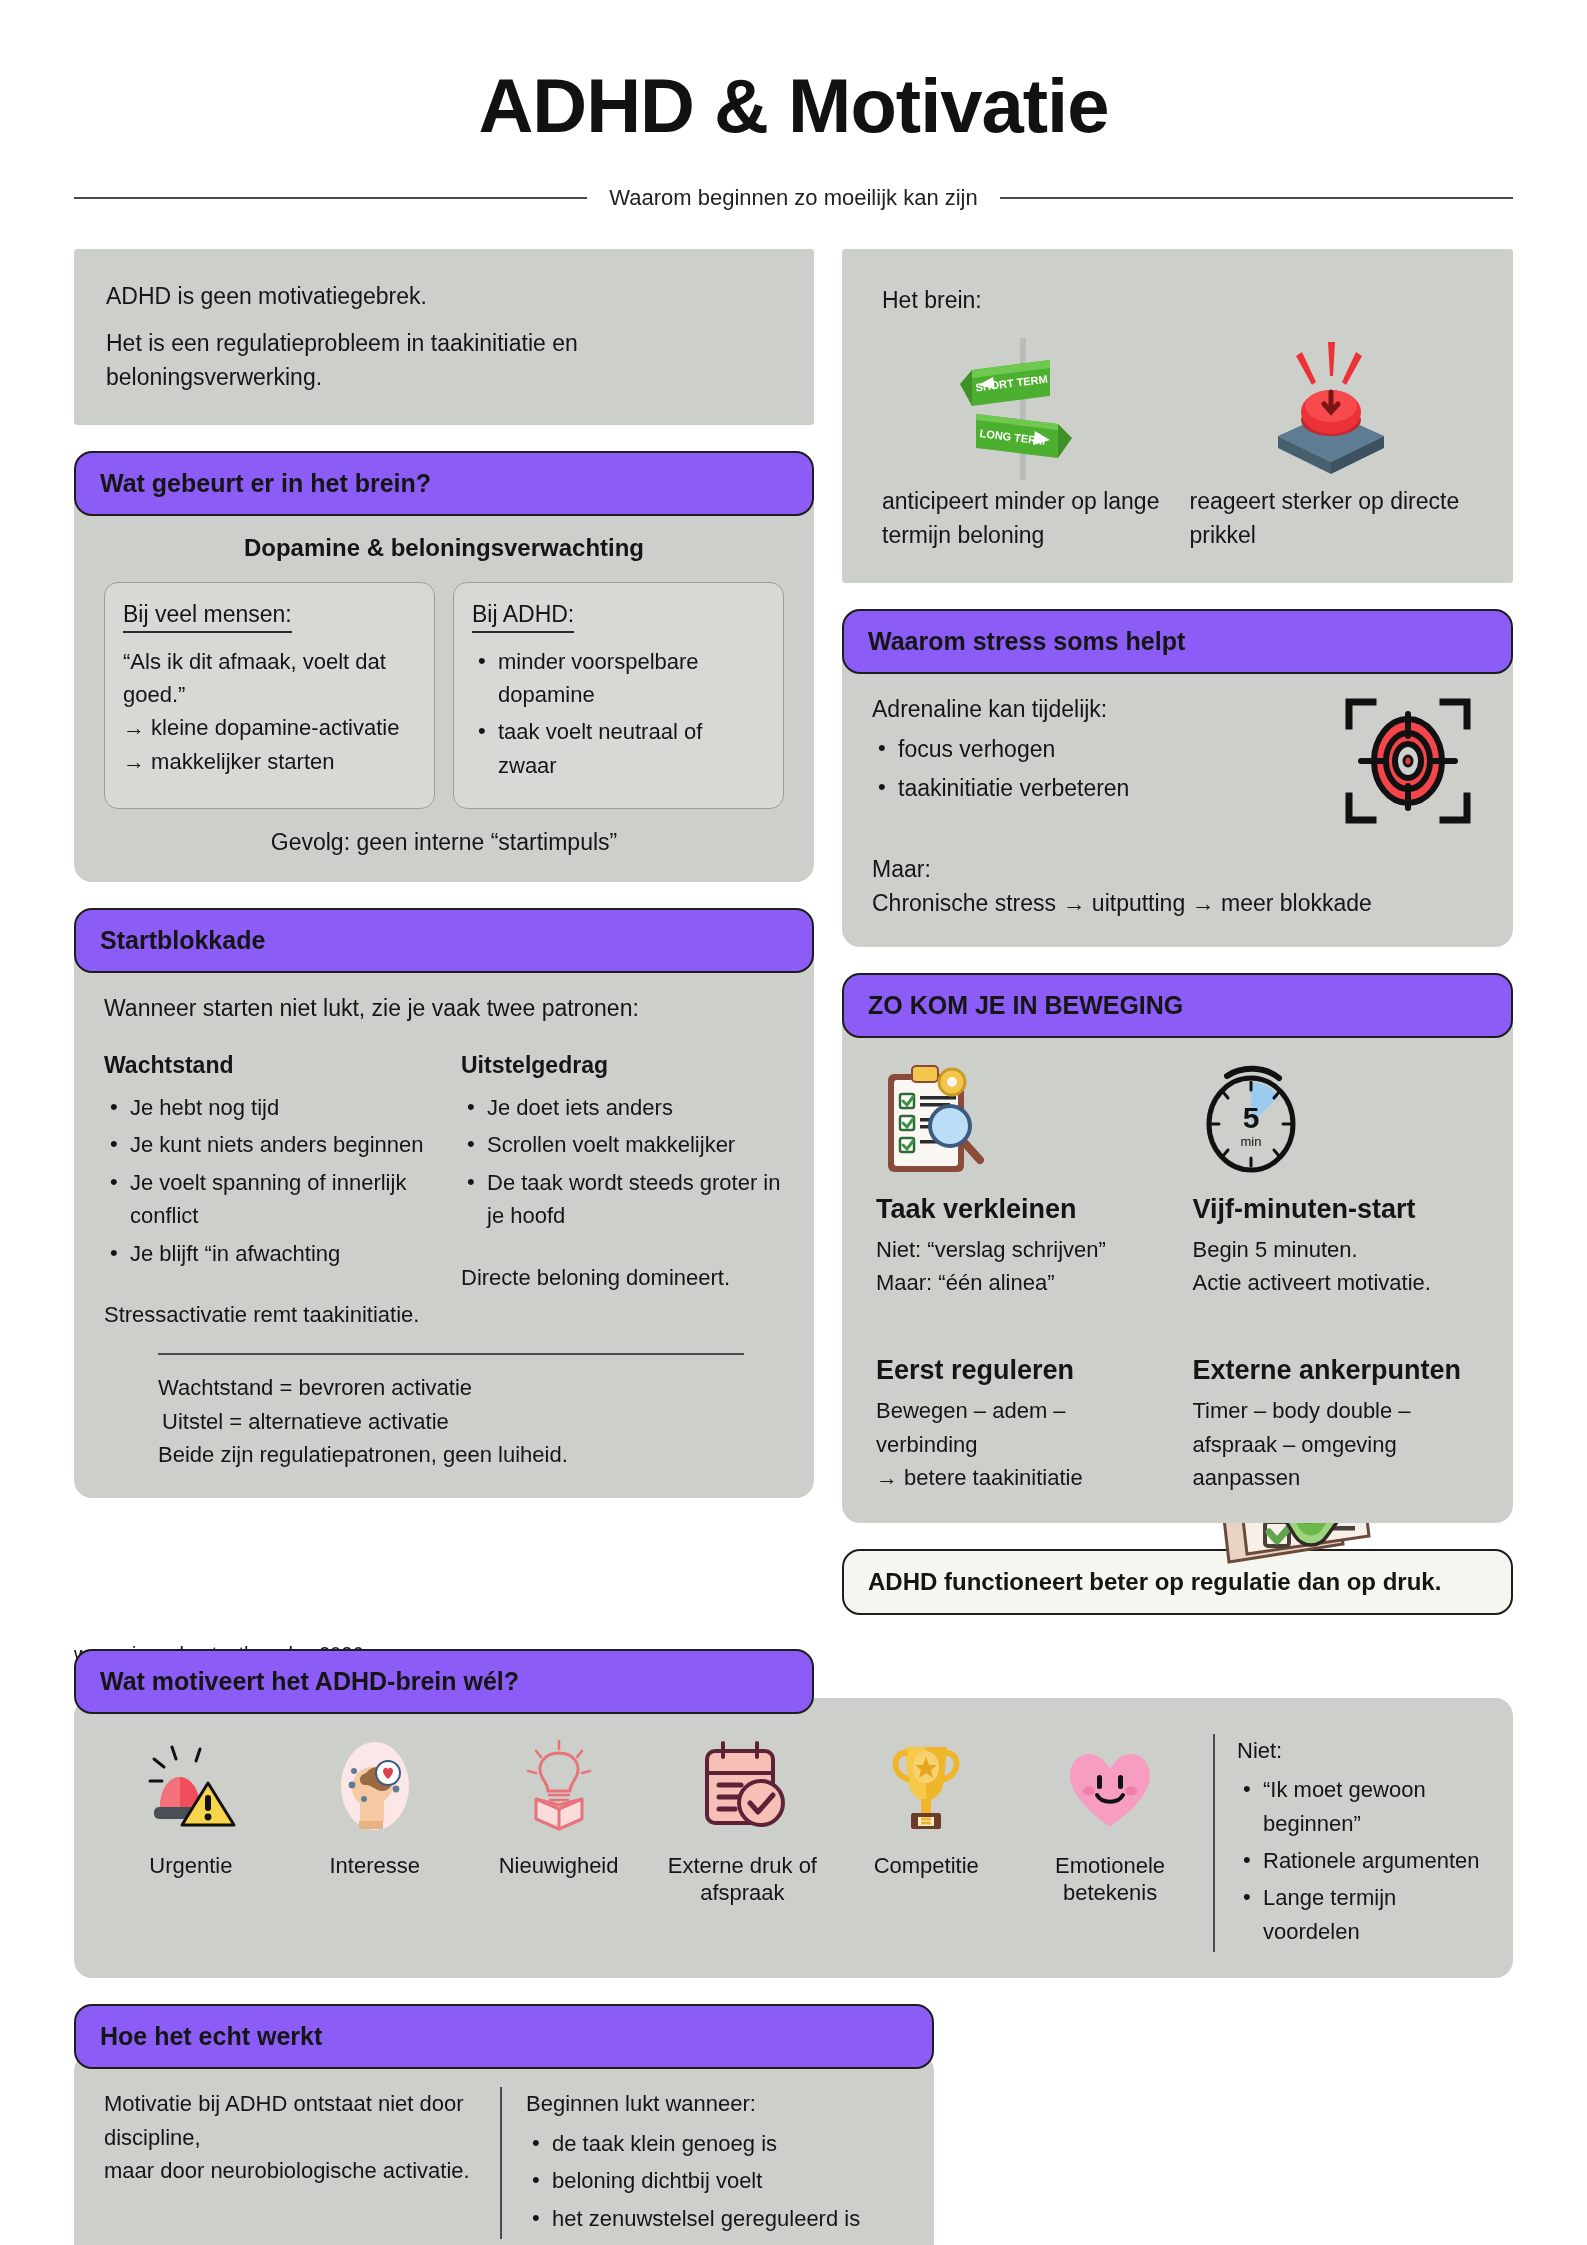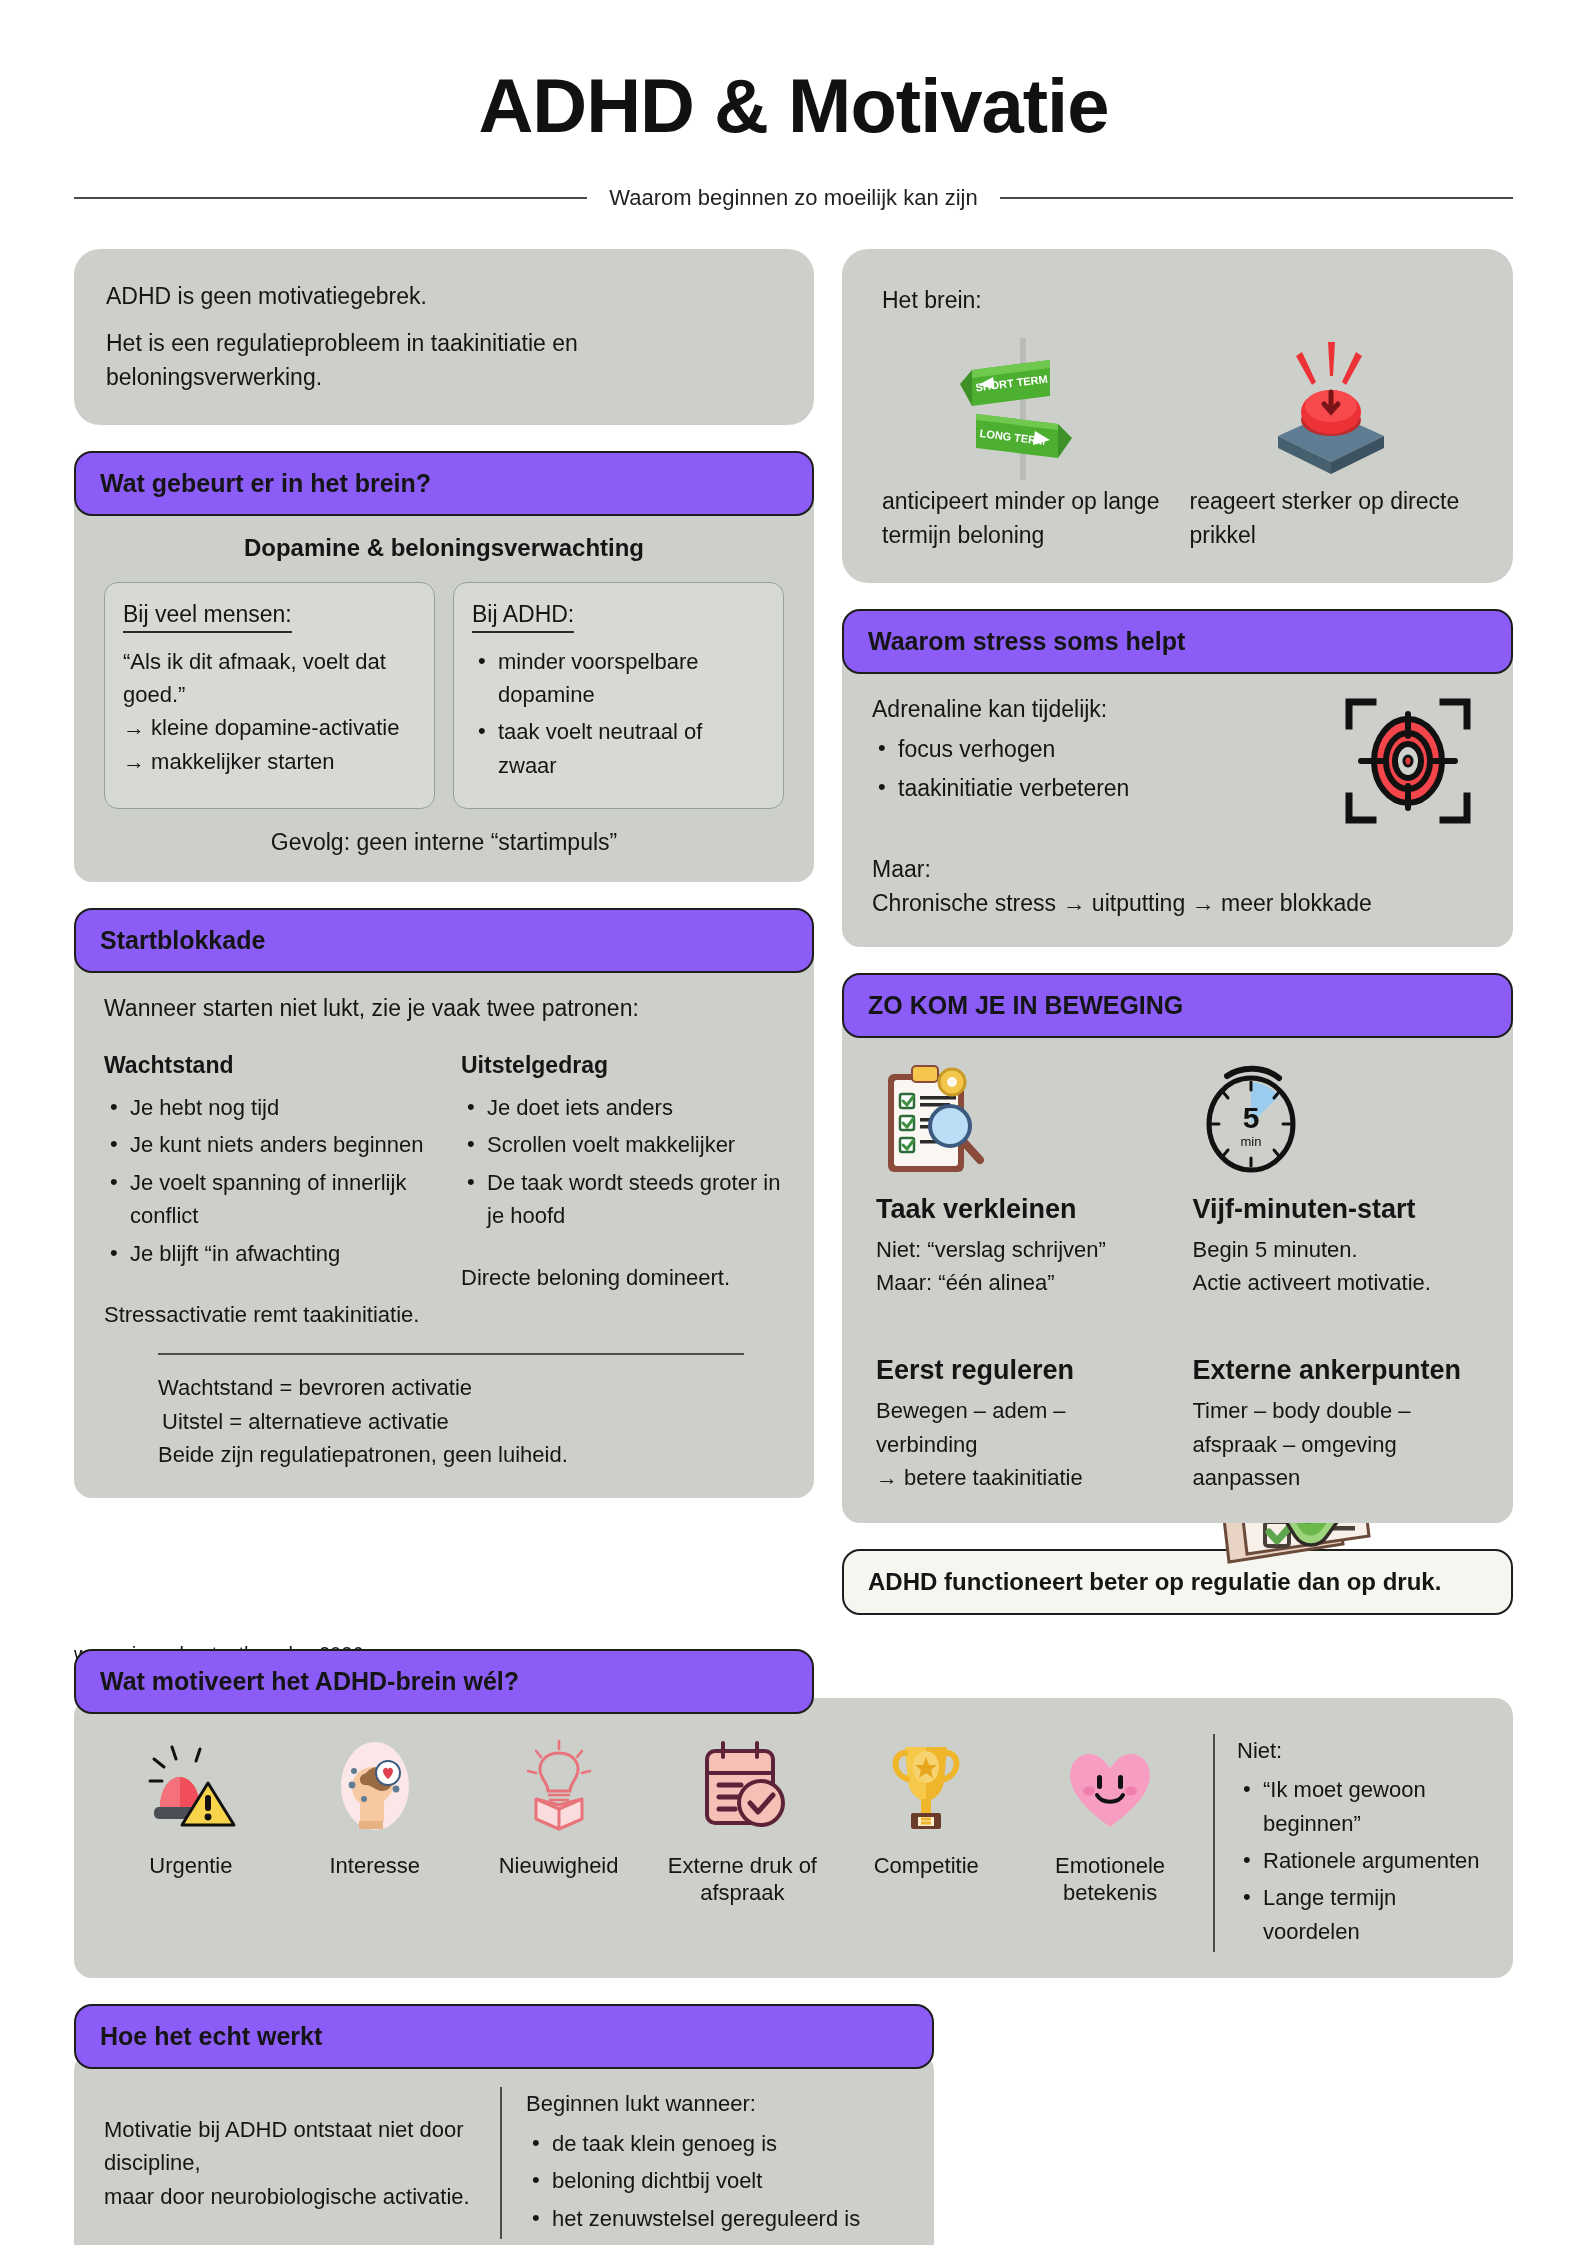--- a/index.html
+++ b/index.html
@@ -33,21 +33,21 @@
   .subbar .rule { flex: 1 1 auto; height: 0; border-top: 2px solid #4a4a4a; }
   .subbar .sub { font-size: 22px; color: #222; white-space: nowrap; }
 
   
   .grid { display: flex; gap: 28px; margin-top: 38px; align-items: flex-start; }
   .col-l { width: 740px; flex: 0 0 740px; }
   .col-r { width: 671px; flex: 0 0 671px; }
 
   .plain-card {
     background: #CDD0CA;
-    border-radius: 26px;
+    border-radius: 3px;
     padding: 26px 30px;
   }
   .sect { margin-bottom: 26px; position: relative; }
   .sect-head {
     background: #8b5cf6;
     border: 2px solid #1d1d1d;
     border-radius: 18px;
     padding: 16px 24px;
     font-size: 25px;
     font-weight: 800;
@@ -119,21 +119,21 @@
   
   .motiv-body { display: flex; gap: 16px; align-items: stretch; }
   .motiv-icons { display: flex; gap: 10px; flex: 1 1 auto; }
   .motiv-item { flex: 1 1 0; display: flex; flex-direction: column; align-items: center; }
   .motiv-ico { height: 104px; display: flex; align-items: center; justify-content: center; }
   .motiv-lbl { font-size: 22px; text-align: center; line-height: 1.25; margin-top: 14px; }
   .motiv-niet { flex: 0 0 270px; border-left: 2px solid #4c4c4c; padding-left: 22px; }
 
   
   .bot-body { display: flex; gap: 18px; }
-  .bot-l { flex: 1 1 0; display: flex; align-items: center; }
+  .bot-l { flex: 1 1 0; display: flex; }
   .bot-r { flex: 1 1 0; border-left: 2px solid #4c4c4c; padding-left: 24px; }
 
   .check-illo { position: absolute; right: 180px; bottom: 118px; width: 230px; height: 210px; }
 
   .footer { position: absolute; left: 74px; bottom: 48px; font-size: 20px; color: #1a1a1a; }
   .footer .yr { margin-left: 26px; }
 </style>
 </head>
 <body>
 

